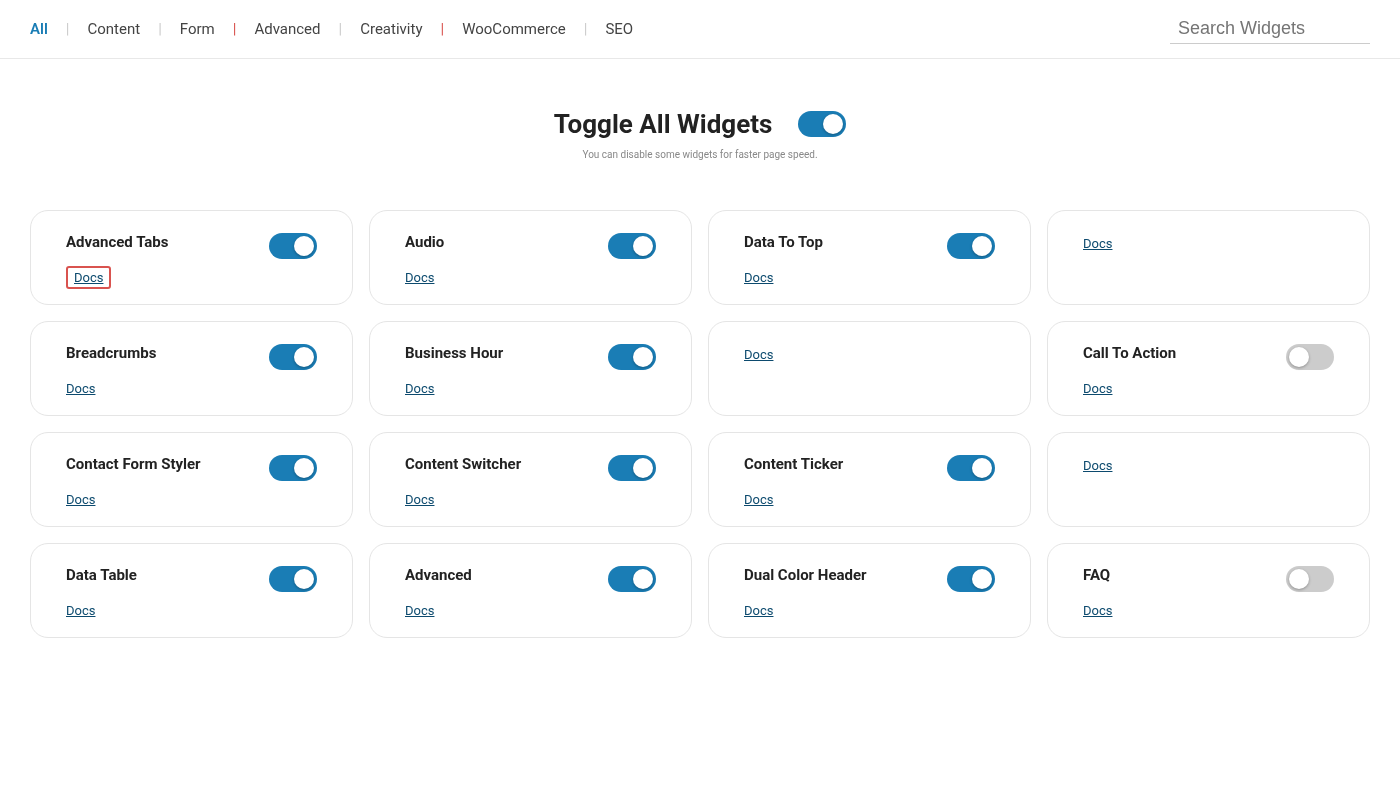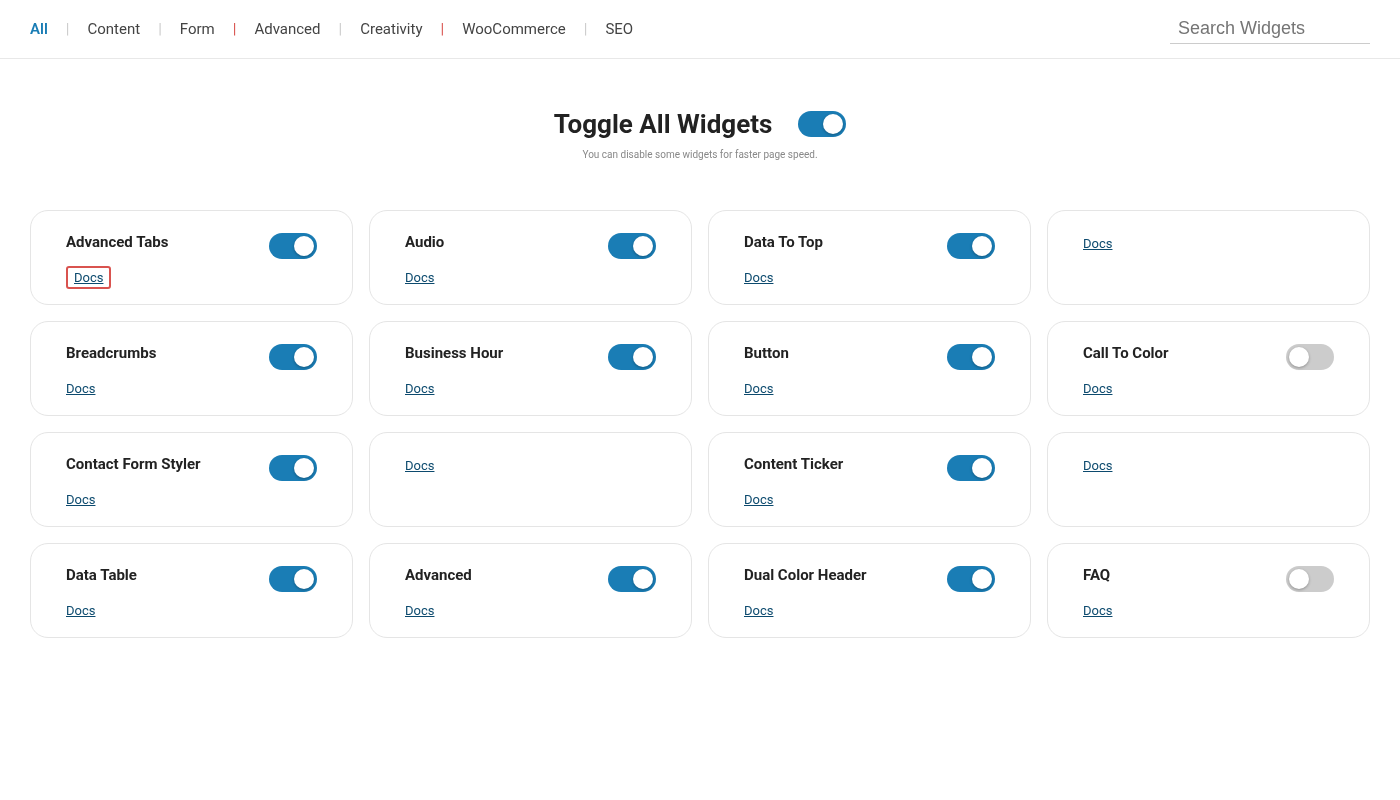--- a/index.html
+++ b/index.html
@@ -227,34 +227,27 @@
       <label class="toggle">
         <input type="checkbox" checked="" style="">
         <span class="toggle-slider"></span>
       </label>
     </div>
     <div class="widget-docs">
       <a href="#">Docs</a>
     </div>
   </div>
     <div class="widget-card">
-    <div class="widget-card-header">
-      <span class="widget-name">Button</span>
-      <label class="toggle">
-        <input type="checkbox" checked="" style="">
-        <span class="toggle-slider"></span>
-      </label>
-    </div>
-    <div class="widget-docs">
-      <a href="#">Docs</a>
-    </div>
-  </div>
-    <div class="widget-card">
-    <div class="widget-card-header">
-      <span class="widget-name">Call To Color</span>
+    <div class="widget-docs">
+      <a href="#">Docs</a>
+    </div>
+  </div>
+    <div class="widget-card">
+    <div class="widget-card-header">
+      <span class="widget-name">Call To Action</span>
       <label class="toggle">
         <input type="checkbox" style="">
         <span class="toggle-slider"></span>
       </label>
     </div>
     <div class="widget-docs">
       <a href="#">Docs</a>
     </div>
   </div>
     <div class="widget-card">
@@ -263,20 +256,27 @@
       <label class="toggle">
         <input type="checkbox" checked="" style="">
         <span class="toggle-slider"></span>
       </label>
     </div>
     <div class="widget-docs">
       <a href="#">Docs</a>
     </div>
   </div>
     <div class="widget-card">
+    <div class="widget-card-header">
+      <span class="widget-name">Content Switcher</span>
+      <label class="toggle">
+        <input type="checkbox" checked="" style="">
+        <span class="toggle-slider"></span>
+      </label>
+    </div>
     <div class="widget-docs">
       <a href="#">Docs</a>
     </div>
   </div>
     <div class="widget-card">
     <div class="widget-card-header">
       <span class="widget-name">Content Ticker</span>
       <label class="toggle">
         <input type="checkbox" checked="" style="">
         <span class="toggle-slider"></span>

